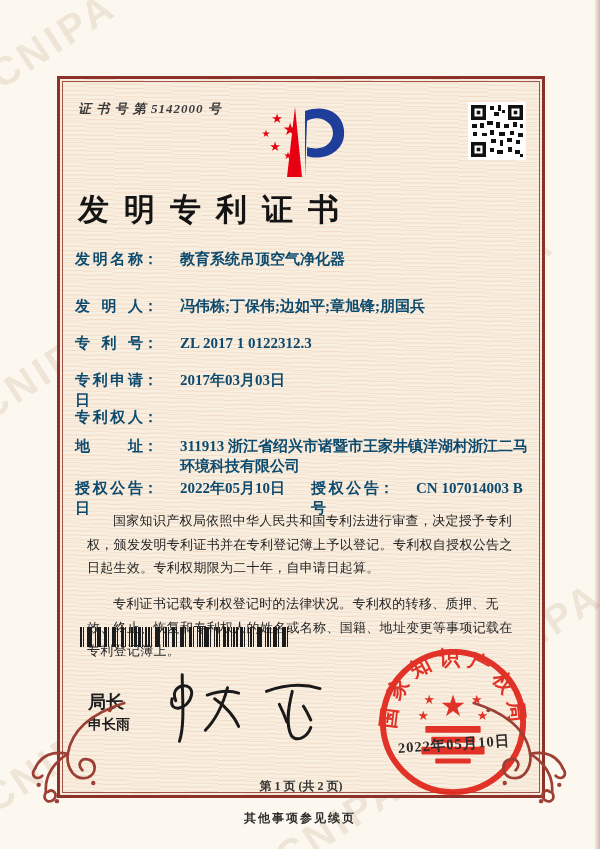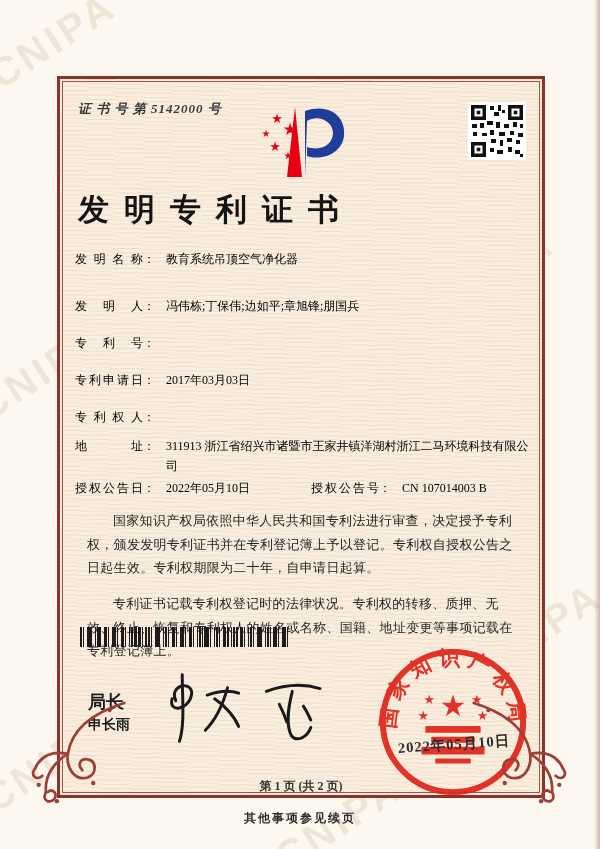--- a/index.html
+++ b/index.html
@@ -25,24 +25,24 @@
   .cert-no{position:absolute;left:78px;top:100px;font-size:13px;font-weight:600;
     letter-spacing:1px;color:#3a3a3a;font-style:italic;}
 
   .logo{position:absolute;left:253px;top:101px;}
   .qr{position:absolute;left:468px;top:102px;}
 
   .title{position:absolute;left:55px;top:181px;width:488px;margin:8px;text-align:left;
     font-size:31px;font-weight:bold;color:#141414;letter-spacing:15px;text-indent:15px;}
 
   .frow{position:absolute;left:75px;width:456px;display:flex;align-items:flex-start;
-    font-size:12px;font-weight:400;color:#000000;line-height:20px;}
+    font-size:15px;font-weight:700;color:#0c4a6e;line-height:20px;}
   .lbl{flex:0 0 68px;text-align:justify;text-align-last:justify;}
   .colon{flex:0 0 auto;}
-  .val{margin-left:11px;flex:1 1 auto;}
+  .val{margin-left:22px;flex:1 1 auto;}
   .fgroup{display:flex;}
   .fg1{flex:0 0 236px;}
   .fg2{flex:1 1 auto;}
 
   .r1{top:249px}.r2{top:296px}.r3{top:333px}.r4{top:370px}.r5{top:407px}
   .r6{top:436px}.r7{top:478px}
 
   .body-text{position:absolute;left:75px;top:497px;width:452px;font-size:13px;
     line-height:1.82;color:#242424;font-weight:500;letter-spacing:.3px;}
   .body-text p{margin:12px;text-indent:2em;}
@@ -152,20 +152,21 @@
       <span class="val">教育系统吊顶空气净化器</span>
   </div>
   <div class="frow r2">
     <span class="lbl">发明人</span>
       <span class="colon">：</span>
       <span class="val">冯伟栋;丁保伟;边如平;章旭锋;朋国兵</span>
   </div>
   <div class="frow r3">
     <span class="lbl">专利号</span>
       <span class="colon">：</span>
+      <span class="val">ZL 2017 1 0122312.3</span>
   </div>
   <div class="frow r4">
     <span class="lbl">专利申请日</span>
       <span class="colon">：</span>
       <span class="val">2017年03月03日</span>
   </div>
   <div class="frow r5">
     <span class="lbl">专利权人</span>
       <span class="colon">：</span>
   </div>

